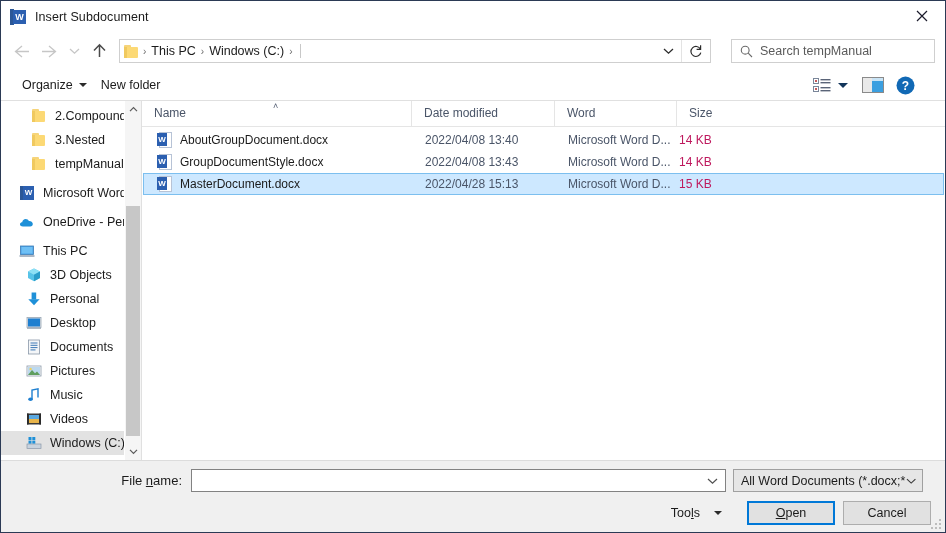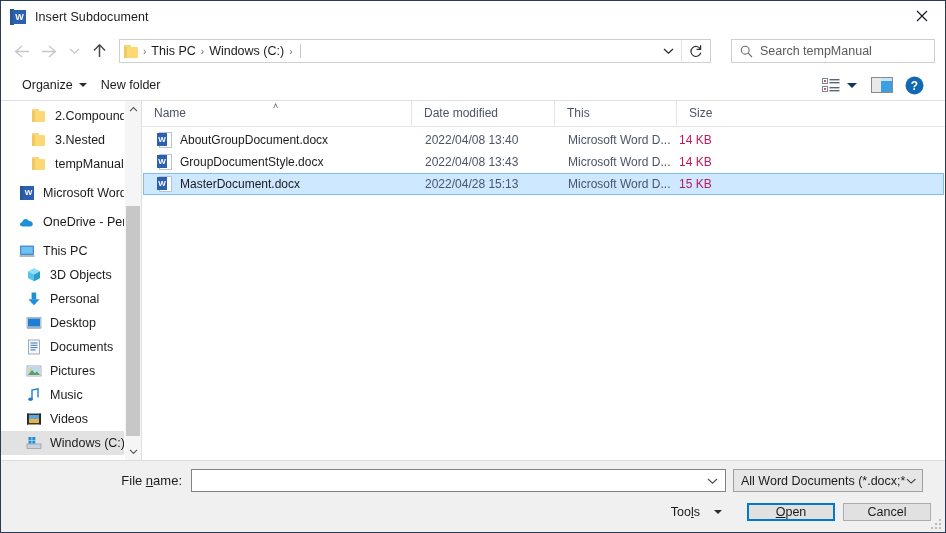--- a/index.html
+++ b/index.html
@@ -177,21 +177,21 @@
   }
 
   
   .cmdbar {
     height: 31px;
     background: #ffffff;
     border-bottom: 1px solid #e0e0e0;
     display: flex;
     align-items: center;
     flex: 0 0 auto;
-    padding: 0 16px 0 14px;
+    padding: 0 25px 0 14px;
     box-sizing: border-box;
   }
   .cmd-item {
     font-size: 12.5px;
     color: #1b1b1b;
     padding: 4px 7px;
     display: flex; align-items: center; gap: 6px;
     cursor: default;
   }
   .cmd-caret {
@@ -456,21 +456,21 @@
   .tools-btn {
     display: flex; align-items: center; gap: 14px;
     font-size: 12.5px;
     color: #1b1b1b;
     padding: 4px 10px;
     margin-right: 7px;
     cursor: default;
   }
   .tools-btn u { text-decoration: underline; }
   .btn {
-    width: 88px; height: 18px;
+    width: 88px; height: 24px;
     background: #e1e1e1;
     border: 1px solid #adadad;
     font-size: 12.5px;
     color: #1b1b1b;
     display: flex; align-items: center; justify-content: center;
     box-sizing: border-box;
     cursor: default;
     margin-left: 8px;
     font-family: "Liberation Sans", sans-serif;
   }
@@ -783,21 +783,21 @@
     </div>
 
     <div class="filepane">
 
       <div class="col-header">
         <div class="col c-name">
           <span>Name</span>
           <span class="sort-caret">˄</span>
         </div>
         <div class="col c-date">Date modified</div>
-        <div class="col c-type">This</div>
+        <div class="col c-type">Word</div>
         <div class="col c-size">Size</div>
       </div>
 
       <div class="rows">
 
         <div class="row">
           <div class="cell c-name">
             <span class="docicon">
               <span class="page"></span>
               <span class="lines"><span class="ln"></span><span class="ln"></span><span class="ln"></span><span class="ln"></span></span>

